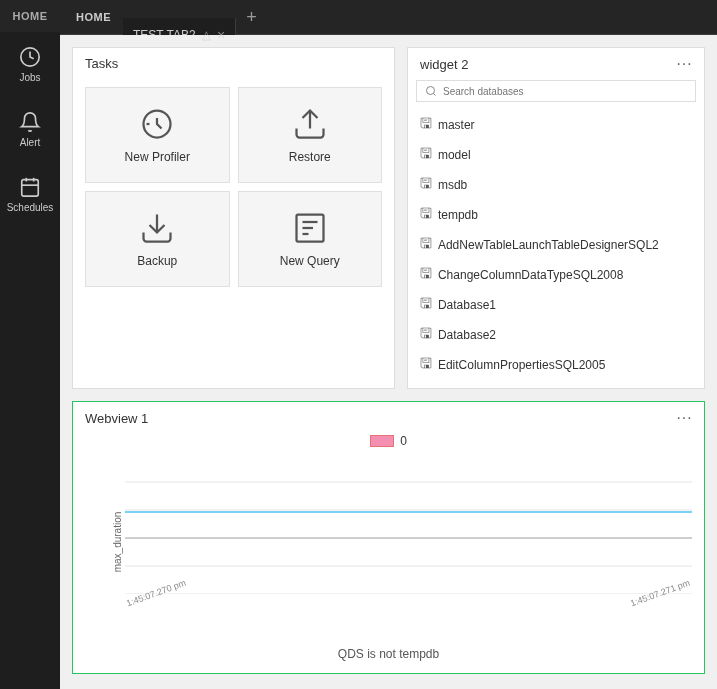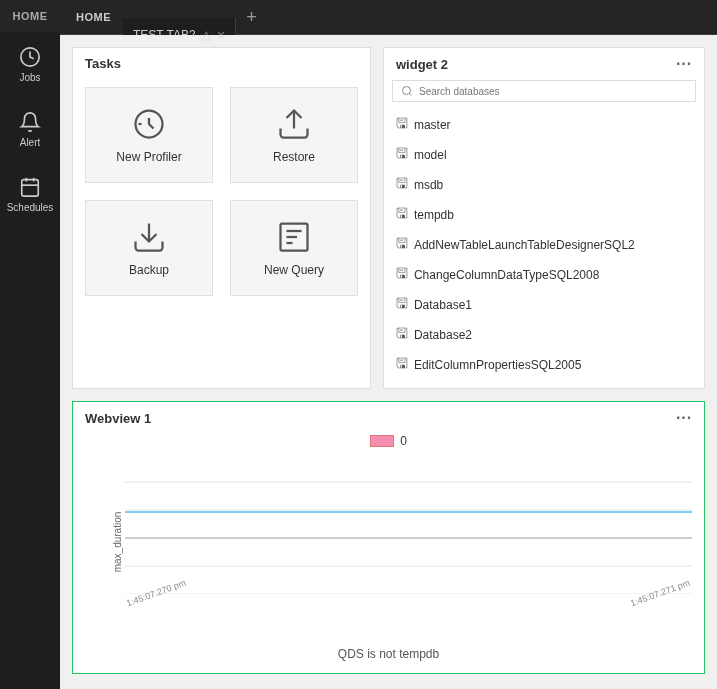--- a/index.html
+++ b/index.html
@@ -107,33 +107,33 @@
       border: 1px solid #ddd;
       flex: 1;
       padding: 0;
     }
     .widget-header {
       display: flex;
       align-items: center;
       justify-content: space-between;
       padding: 8px 12px;
       font-size: 13px;
-      font-weight: 700;
+      font-weight: 400;
       color: #333;
     }
     .widget-more {
       cursor: pointer;
       color: #666;
       font-size: 16px;
       line-height: 1;
     }
     .tasks-grid {
       display: grid;
       grid-template-columns: 1fr 1fr;
-      gap: 17px;
+      gap: 8px;
       padding: 8px 12px 12px 12px;
     }
     .task-card {
       background: #f5f5f5;
       border: 1px solid #e0e0e0;
       display: flex;
       flex-direction: column;
       align-items: center;
       justify-content: center;
       padding: 18px 10px;
@@ -143,21 +143,21 @@
     .task-card-label {
       font-size: 12px;
       color: #333;
       text-align: center;
     }
 
     
     .db-widget {
       background: #fff;
       border: 1px solid #ddd;
-      width: 322px;
+      width: 298px;
       flex-shrink: 0;
       display: flex;
       flex-direction: column;
     }
     .db-search {
       margin: 0 8px 8px 8px;
       display: flex;
       align-items: center;
       border: 1px solid #ddd;
       padding: 4px 8px;

